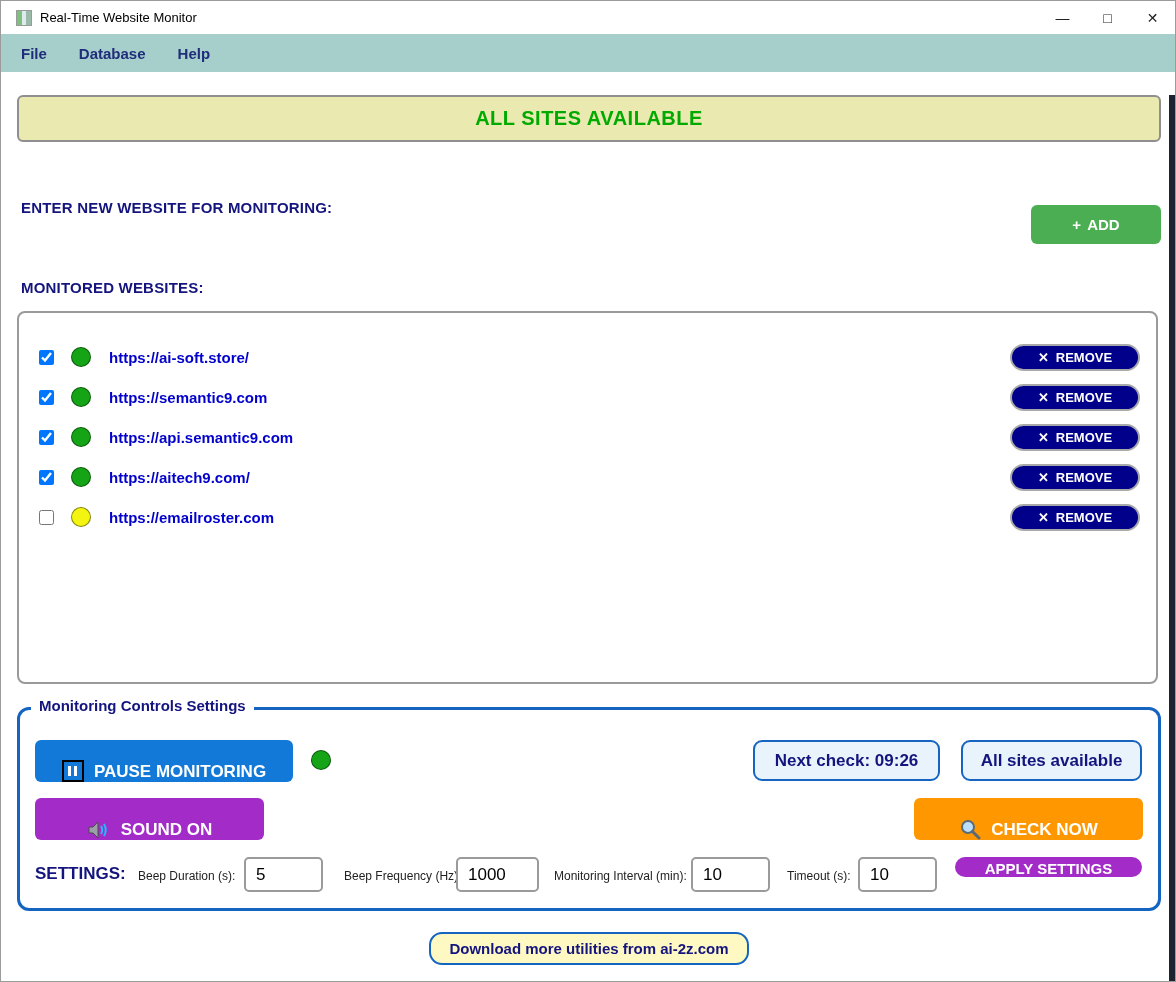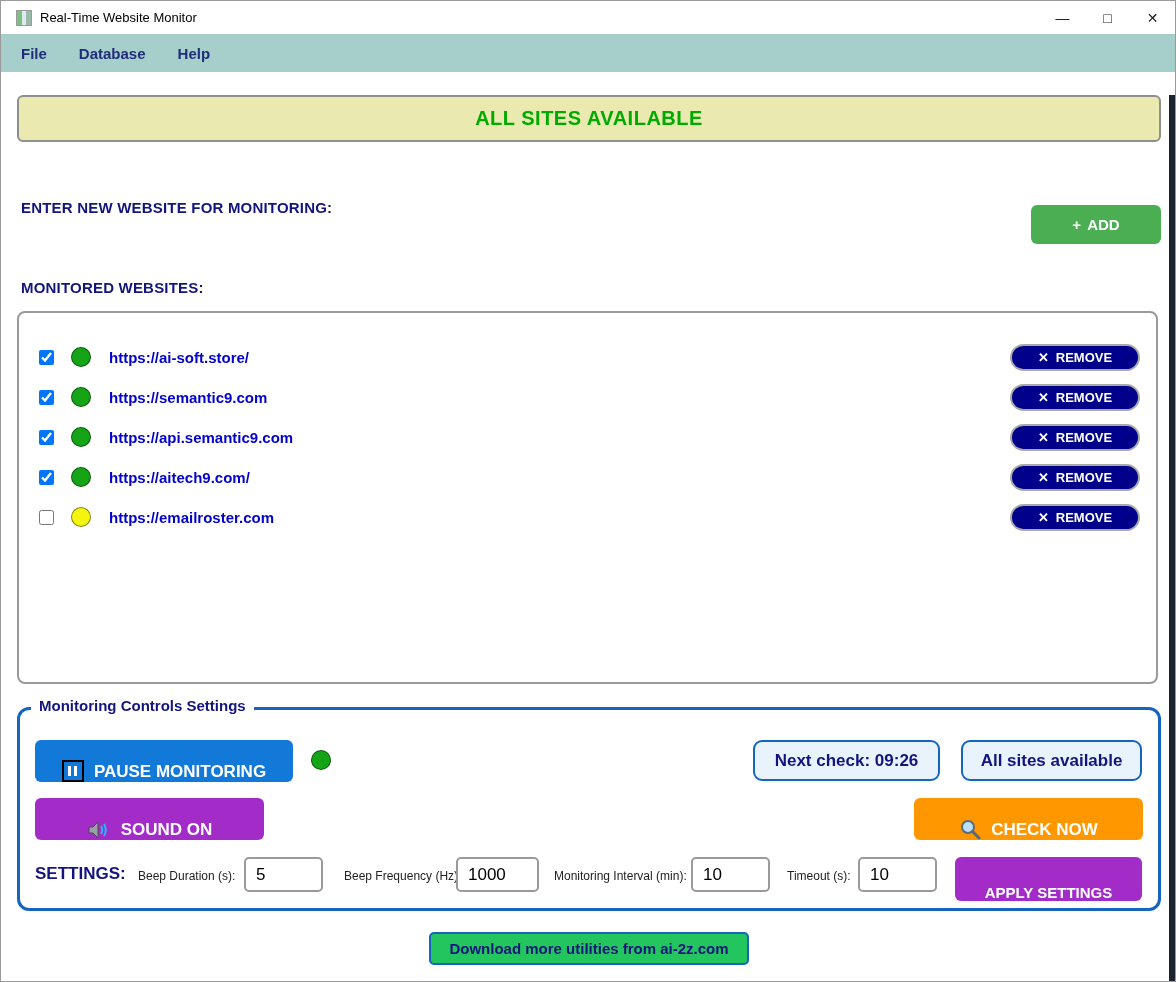--- a/index.html
+++ b/index.html
@@ -43,22 +43,22 @@
   .pause-glyph i { display:block; width:3px; height:10px; background:#fff; }
   .live-dot { position:absolute; left:310px; top:749px; width:20px; height:20px; border-radius:50%; background:#15a415; border:1px solid rgba(0,0,0,.45); }
   .pill { position:absolute; height:41px; top:739px; background:#e9f3fc; border:2px solid #1565c0; border-radius:9px; display:flex; align-items:center; justify-content:center; font-size:17px; font-weight:bold; color:#14147e; }
   .pill-next { left:752px; width:187px; }
   .pill-status { left:960px; width:181px; }
   .sound-btn { left:34px; top:797px; width:229px; height:42px; background:#a32cc8; font-size:17px; }
   .check-btn { left:913px; top:797px; width:229px; height:42px; background:#ff9800; font-size:17px; }
   .settings-label { position:absolute; left:34px; top:863px; font-size:17px; font-weight:bold; color:#14147e; }
   .field-label { position:absolute; top:868px; font-size:12px; color:#222; }
   .field-input { position:absolute; top:856px; height:35px; border:2px solid #9a9a9a; border-radius:5px; padding:0 10px; font-size:17px; color:#000; font-family:"Liberation Sans",sans-serif; }
-  .apply-btn { left:954px; top:856px; width:187px; height:44px; background:#a32cc8; font-size:15px; }
-  .download-btn { position:absolute; left:428px; top:931px; width:320px; height:33px; background:#22c55e; border:2px solid #1565c0; border-radius:5px; color:#14147e; font-size:15px; font-weight:bold; display:flex; align-items:center; justify-content:center; font-family:"Liberation Sans",sans-serif; }
+  .apply-btn { left:954px; top:856px; width:187px; height:20px; background:#a32cc8; font-size:15px;border-radius:12px; }
+  .download-btn { position:absolute; left:428px; top:931px; width:320px; height:33px; background:#fef9c3; border:2px solid #1565c0; border-radius:13px; color:#14147e; font-size:15px; font-weight:bold; display:flex; align-items:center; justify-content:center; font-family:"Liberation Sans",sans-serif; }
   .right-edge { position:absolute; right:0; top:94px; bottom:0; width:6px; background:#1d2330; }
   svg { display:block; }
 </style>
 </head>
 <body>
 
 <div class="app">
 
   <div class="titlebar">
     <span class="app-icon"></span>

